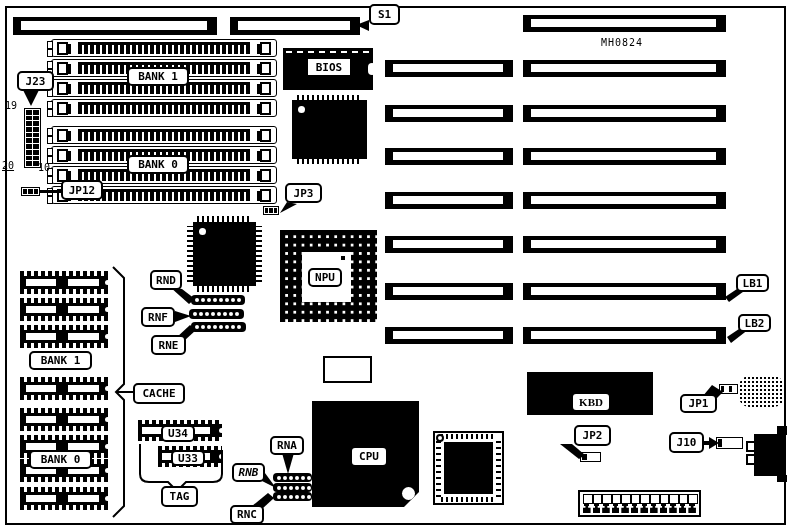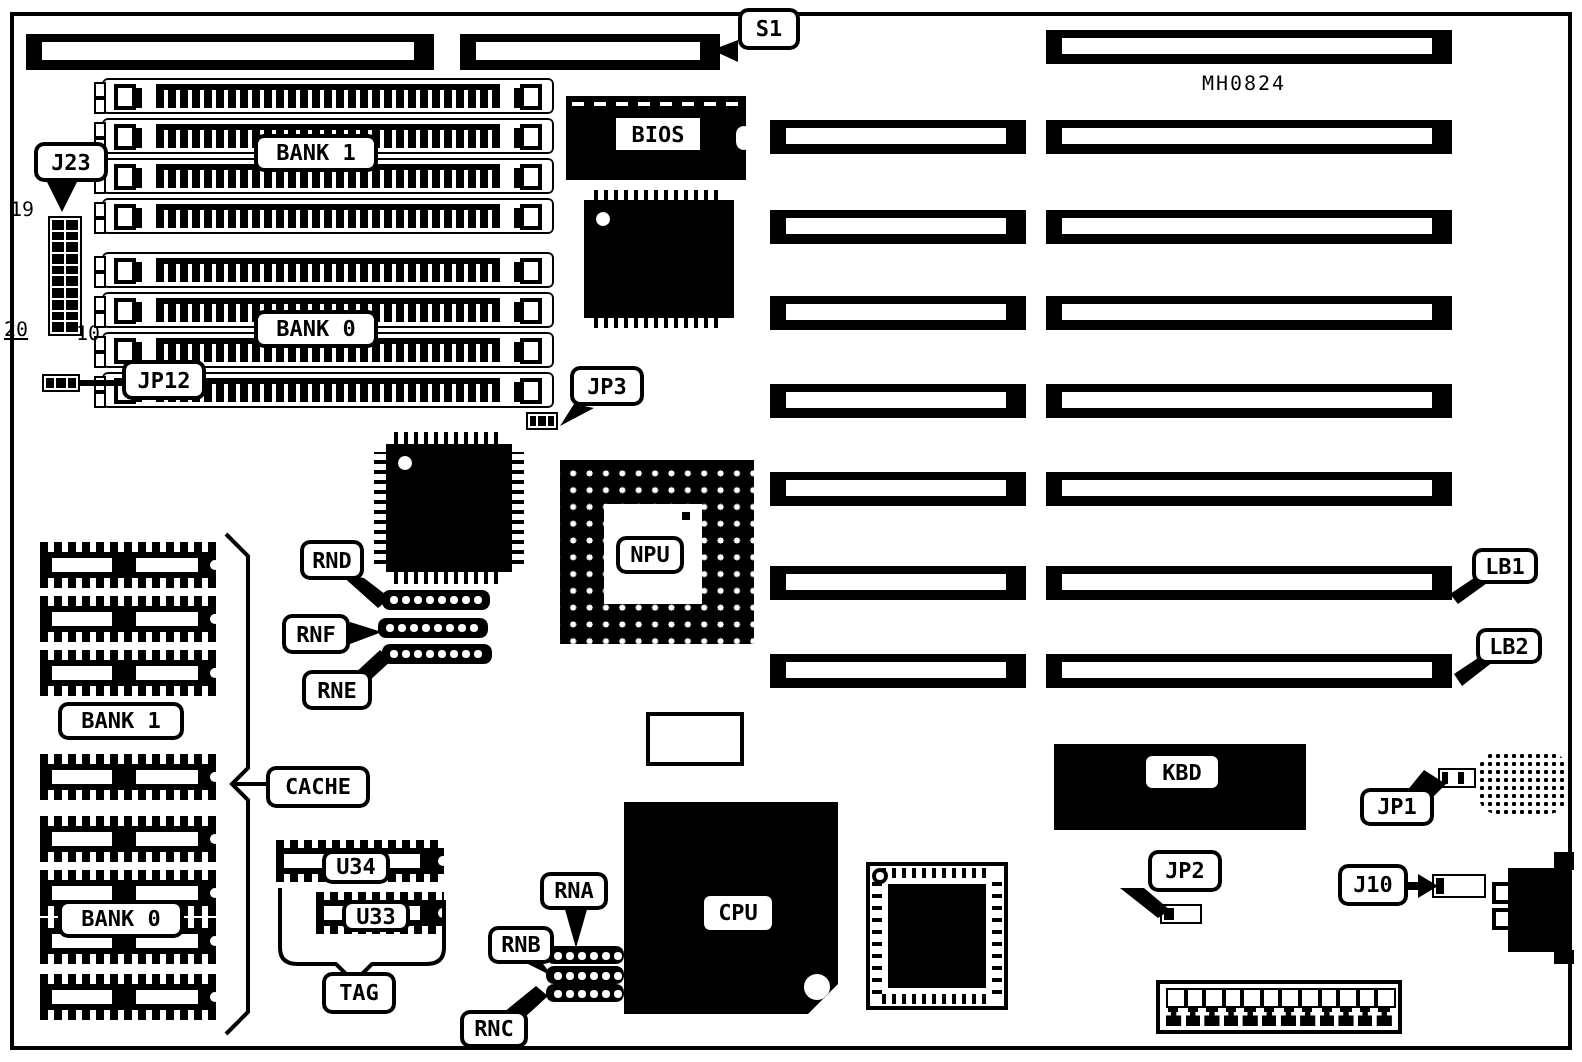--- a/index.html
+++ b/index.html
@@ -456,22 +456,22 @@
   <div class="lbl" style="left:150px;top:270px;width:32px;height:20px;">RND</div>
   <div class="lbl" style="left:141px;top:307px;width:34px;height:20px;">RNF</div>
   <div class="lbl" style="left:151px;top:335px;width:35px;height:20px;">RNE</div>
   <div class="lbl" style="left:133px;top:383px;width:52px;height:21px;">CACHE</div>
   <div class="lbl" style="left:29px;top:351px;width:63px;height:19px;">BANK 1</div>
   <div class="lbl" style="left:29px;top:450px;width:63px;height:19px;">BANK 0</div>
   <div class="lbl" style="left:161px;top:425px;width:34px;height:17px;">U34</div>
   <div class="lbl" style="left:171px;top:450px;width:34px;height:16px;">U33</div>
   <div class="lbl" style="left:161px;top:486px;width:37px;height:21px;">TAG</div>
   <div class="lbl" style="left:270px;top:436px;width:34px;height:19px;">RNA</div>
-  <div class="lbl" style="left:244px;top:463px;width:33px;height:19px;">RNB</div>
+  <div class="lbl" style="left:232px;top:463px;width:33px;height:19px;font-style:italic;">RNB</div>
   <div class="lbl" style="left:230px;top:505px;width:34px;height:19px;">RNC</div>
   <div class="lbl" style="left:350px;top:446px;width:38px;height:21px;">CPU</div>
-  <div class="lbl" style="left:571px;top:376px;width:40px;height:20px;">KBD</div>
+  <div class="lbl" style="left:571px;top:392px;width:40px;height:20px;font-family:Liberation Serif, serif;">KBD</div>
   <div class="lbl" style="left:574px;top:425px;width:37px;height:21px;">JP2</div>
   <div class="lbl" style="left:680px;top:394px;width:37px;height:19px;">JP1</div>
   <div class="lbl" style="left:669px;top:432px;width:35px;height:21px;">J10</div>
   <div class="lbl" style="left:736px;top:274px;width:33px;height:18px;">LB1</div>
   <div class="lbl" style="left:738px;top:314px;width:33px;height:18px;">LB2</div>
 </div>
 
 </body></html>

